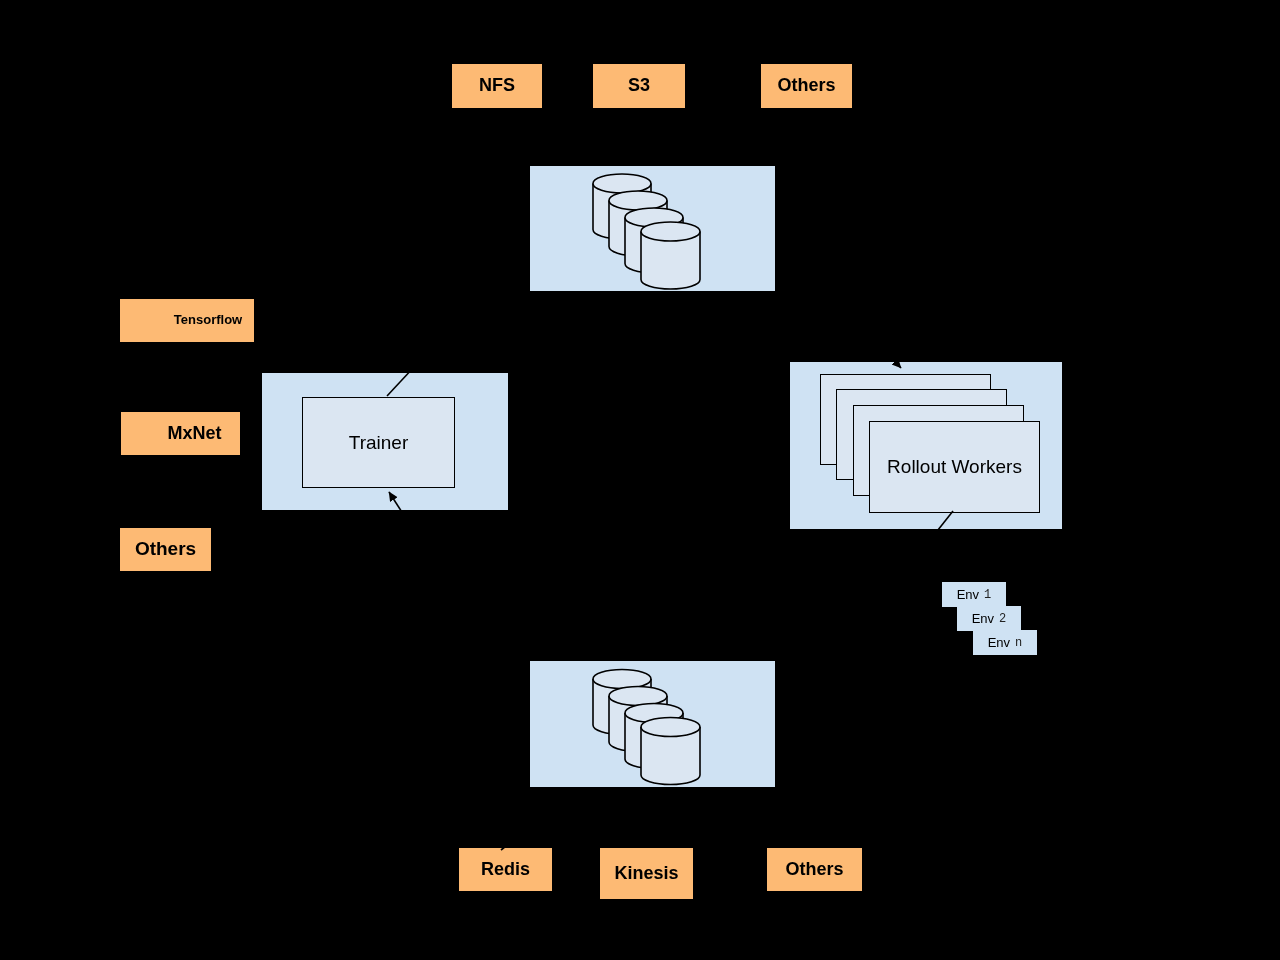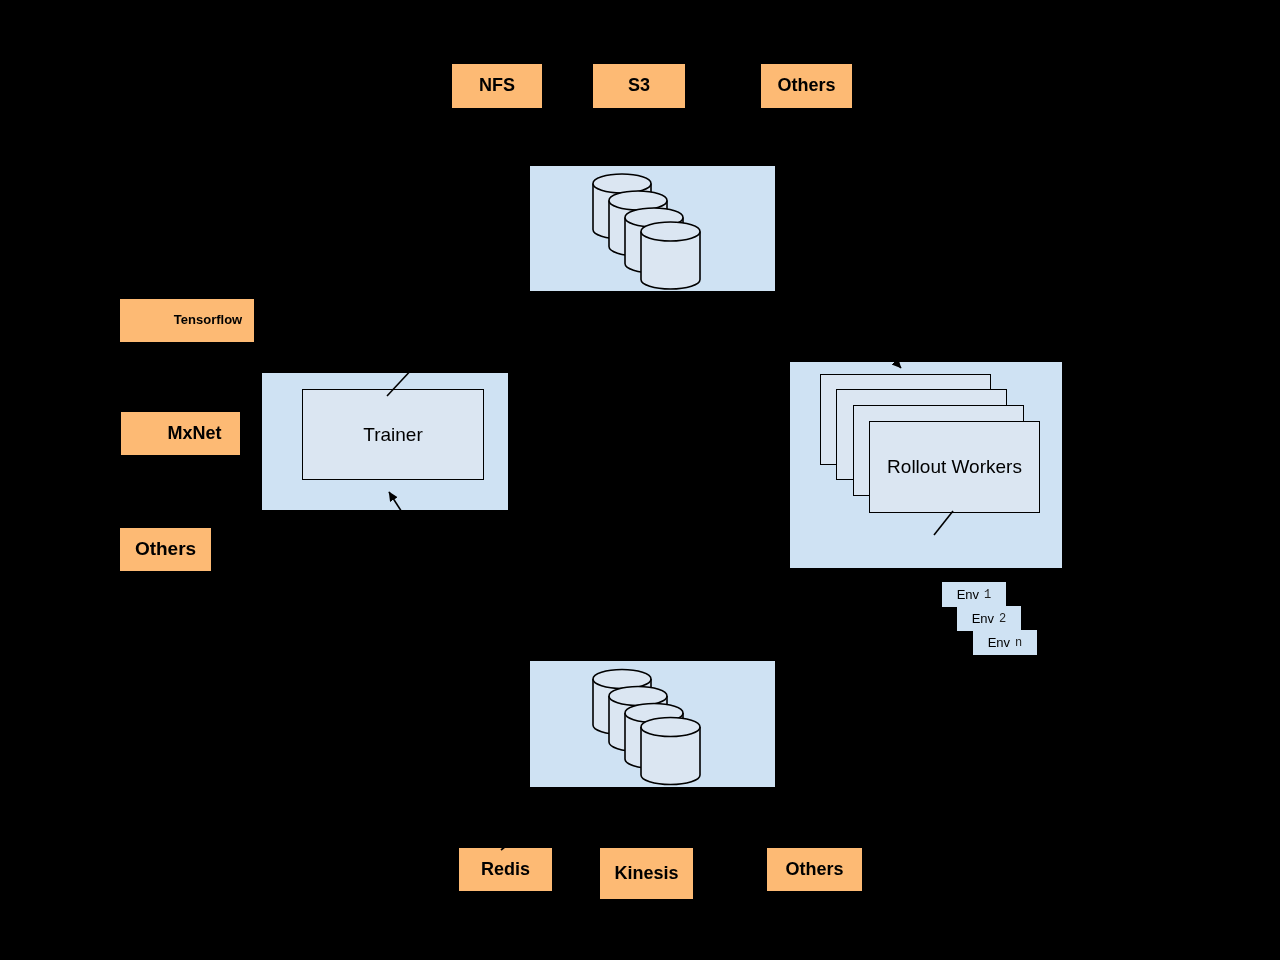--- a/index.html
+++ b/index.html
@@ -80,26 +80,26 @@
     <span>Tensorflow</span>
   </div>
   <div class="box fs18" style="left:121px;top:412px;width:91px;height:43px;padding-left:28px;">
     <span>MxNet</span>
   </div>
   <div class="box fs19" style="left:120px;top:528px;width:91px;height:43px;">
     <span>Others</span>
   </div>
 
   <div class="panel" style="left:262px;top:373px;width:246px;height:137px;">
-    <div class="shape" style="left:40px;top:16px;width:182px;height:91px;text-align:right;">
+    <div class="shape" style="left:40px;top:24px;width:153px;height:91px;text-align:right;">
       <div class="card-label">Trainer</div>
     </div>
   </div>
 
-  <div class="panel" style="left:790px;top:362px;width:272px;height:206px;">
+  <div class="panel" style="left:790px;top:362px;width:272px;height:167px;">
     <div class="shape" style="left:30px;top:12px;width:171px;height:91px;"></div>
     <div class="shape" style="left:46px;top:27px;width:171px;height:91px;"></div>
     <div class="shape" style="left:63px;top:43px;width:171px;height:91px;"></div>
     <div class="shape" style="left:79px;top:59px;width:171px;height:92px;">
       <div class="card-label">Rollout Workers</div>
     </div>
   </div>
 
   <div class="env" style="left:942px;top:582px;">
     <span>Env</span>

